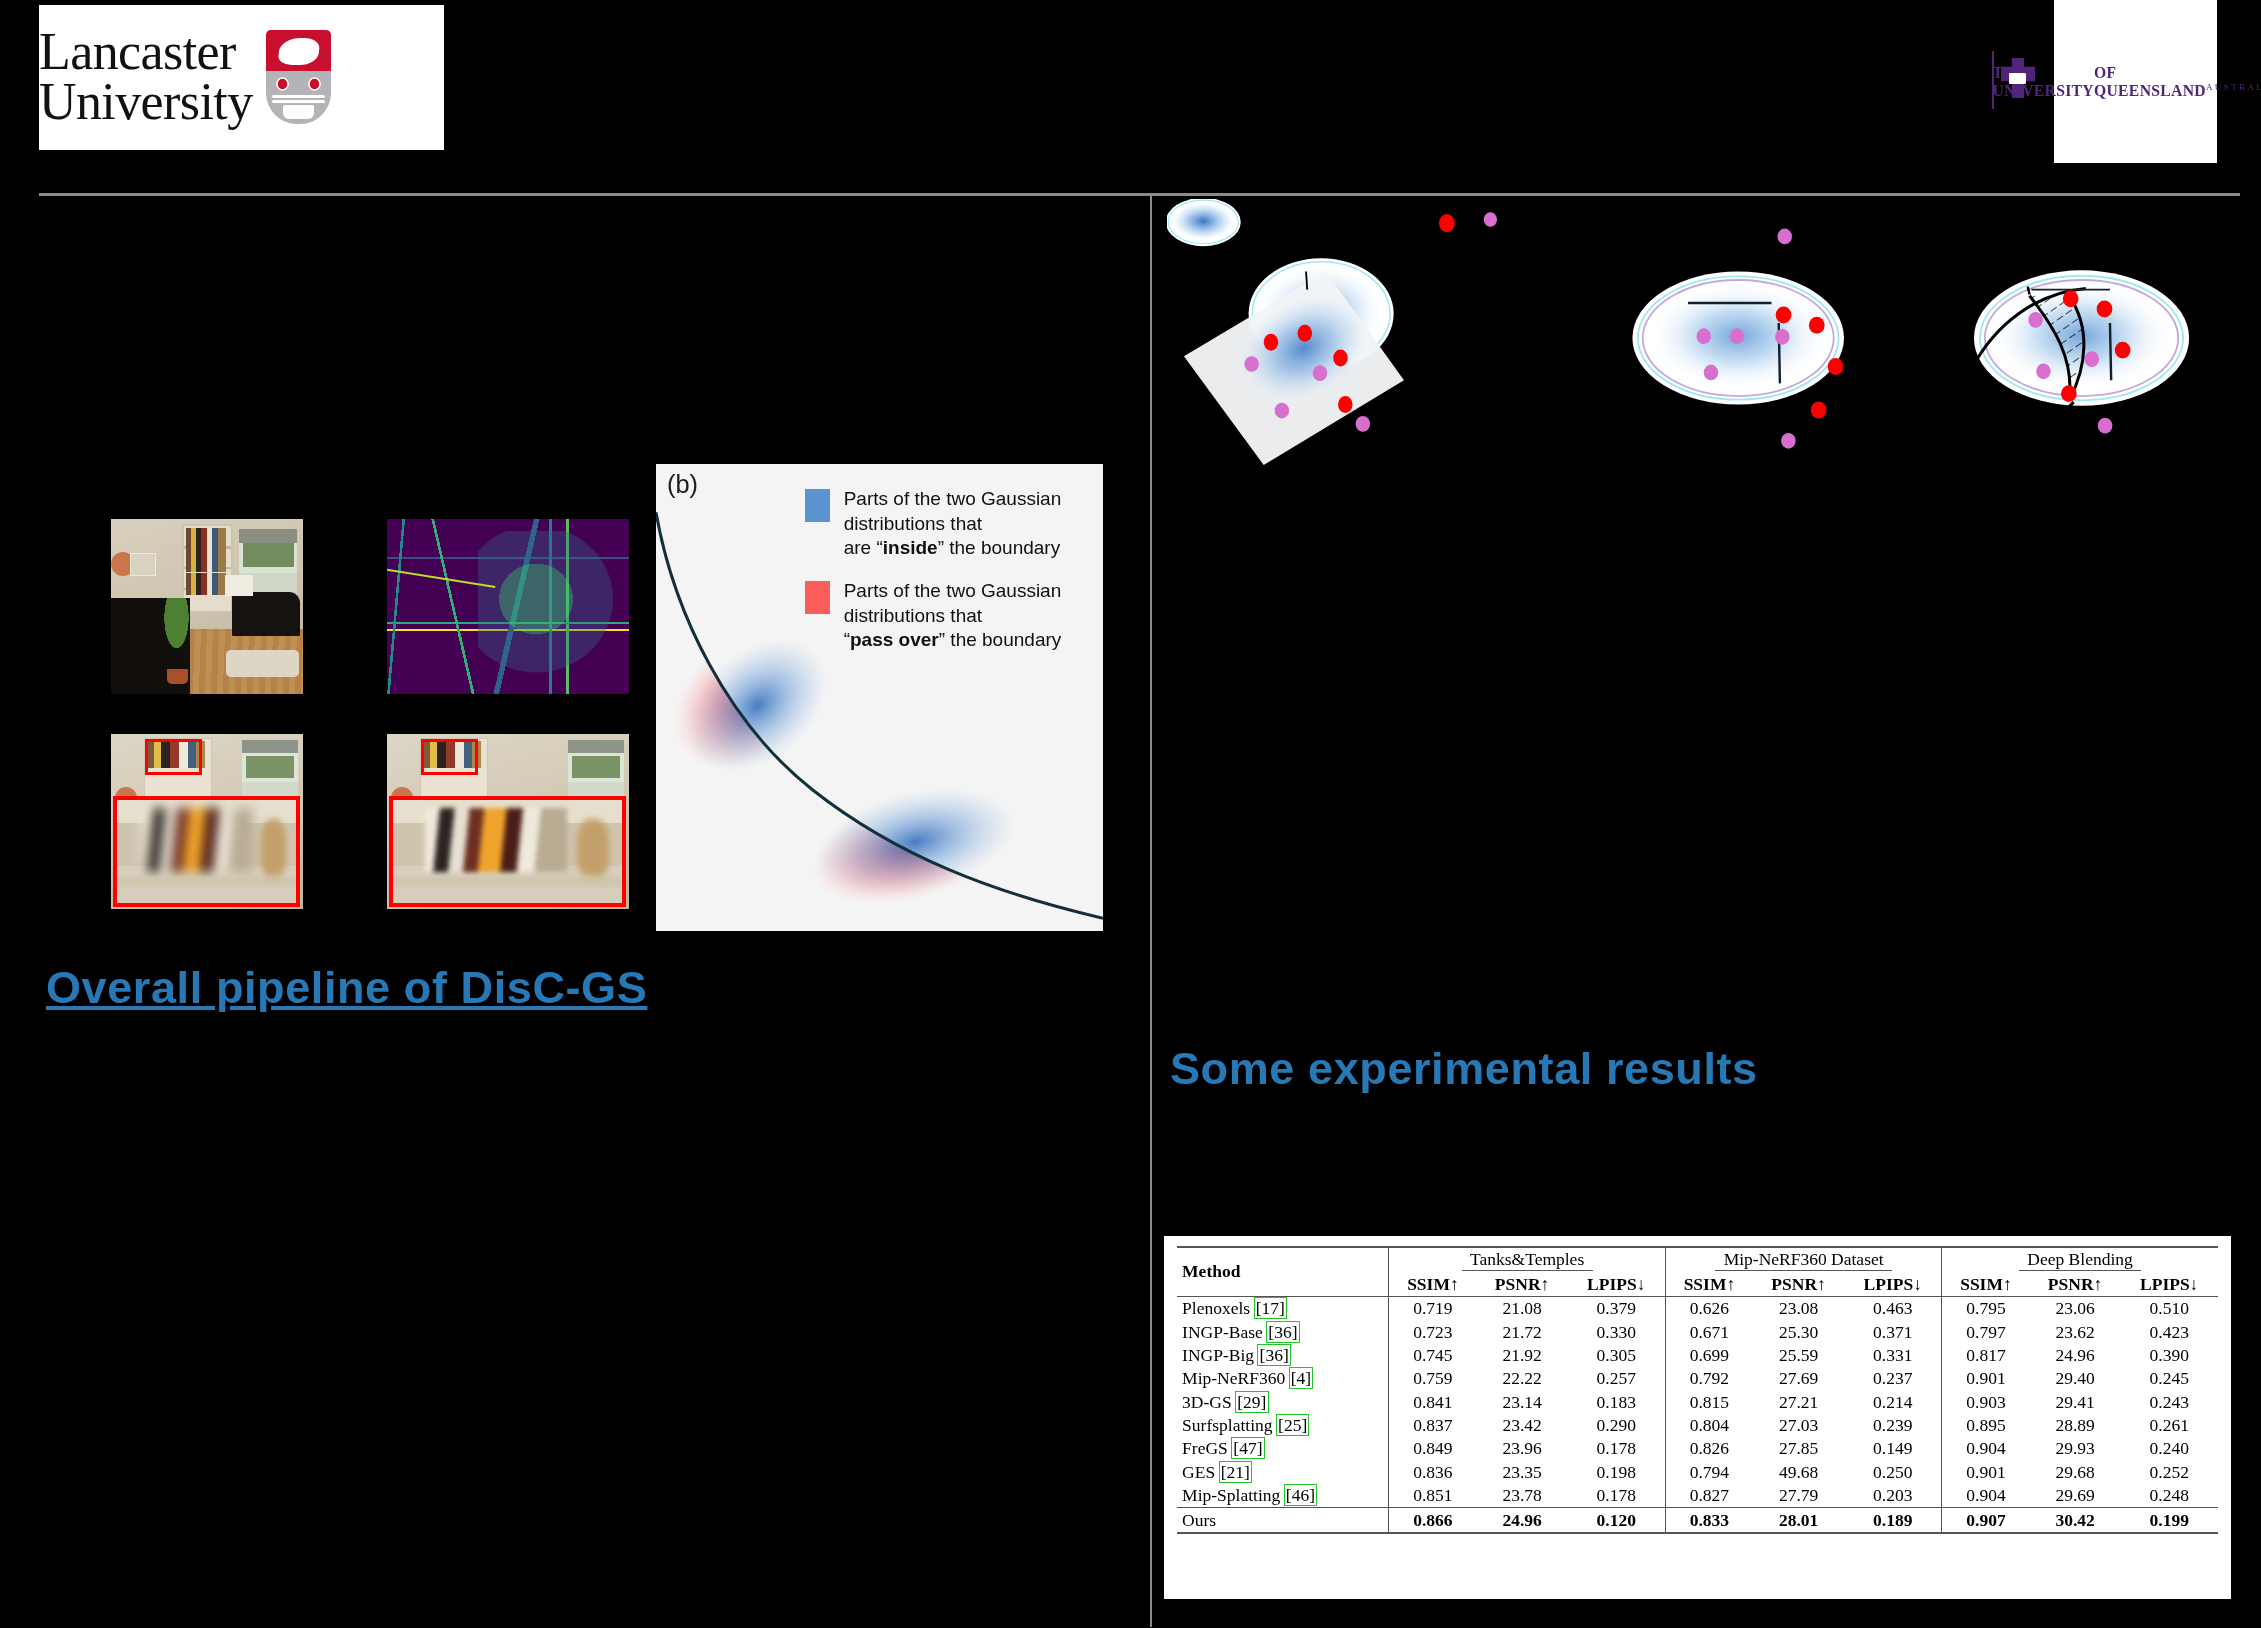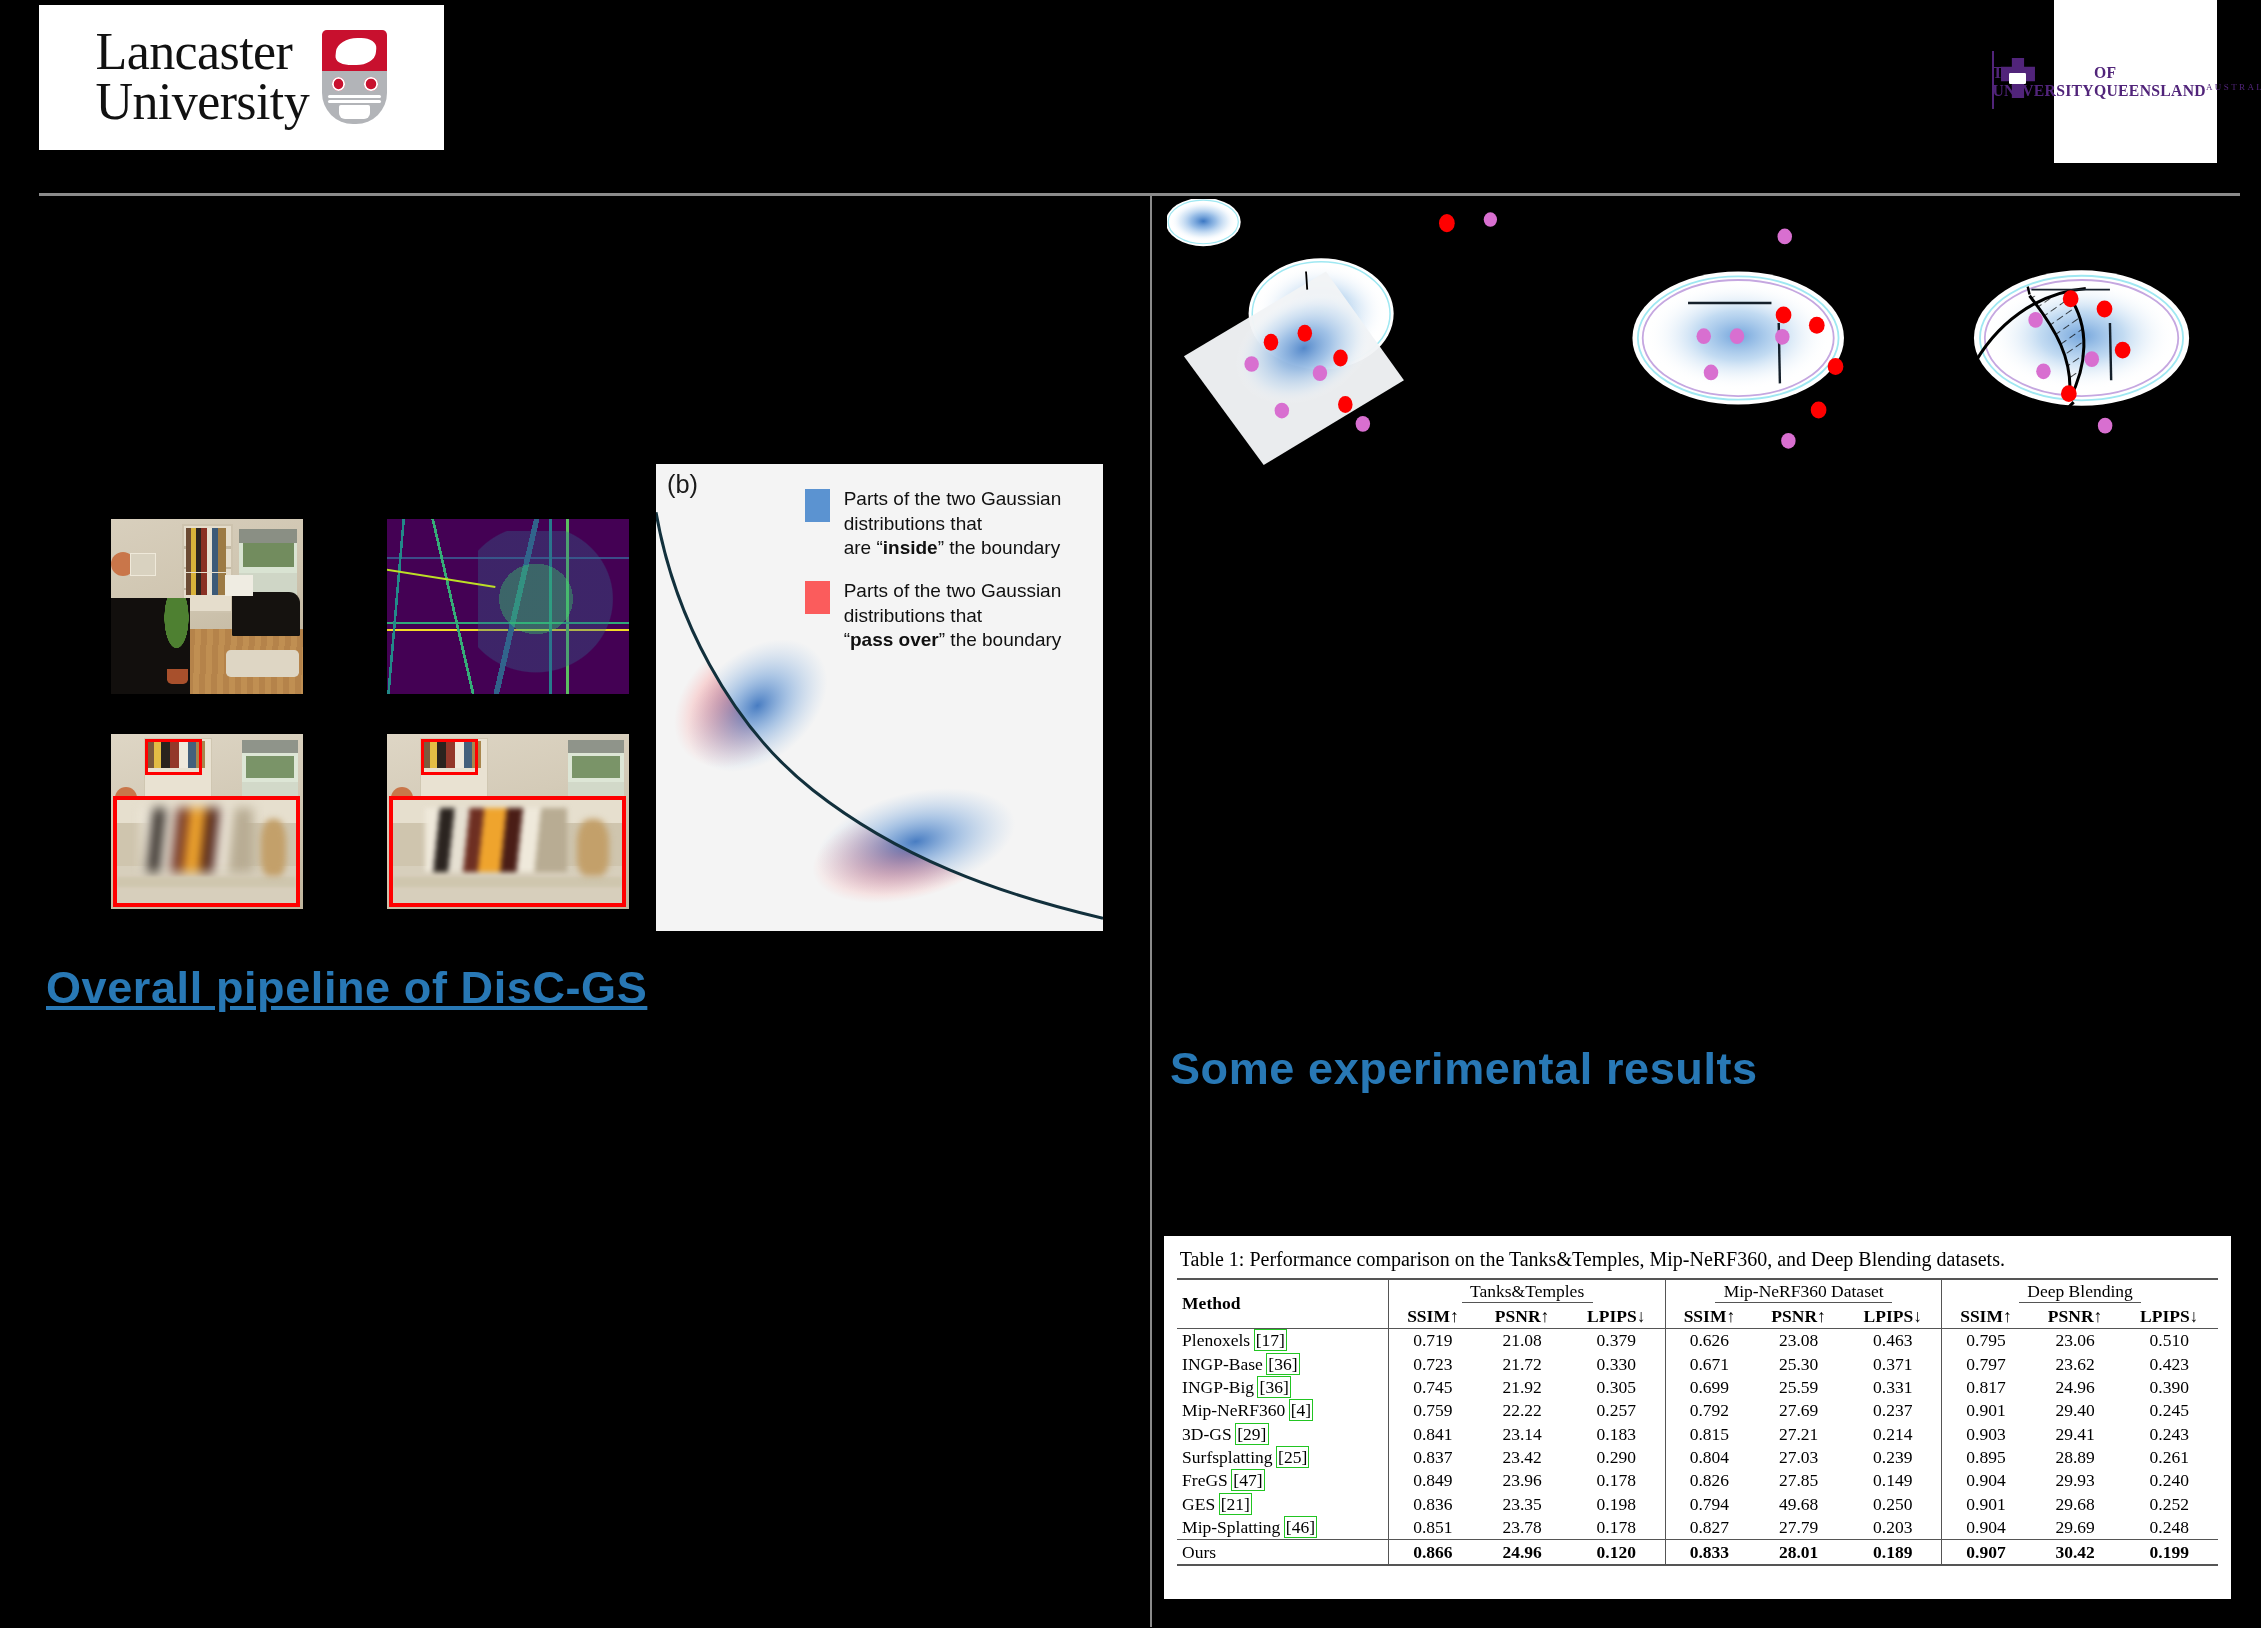--- a/index.html
+++ b/index.html
@@ -6,21 +6,21 @@
   body{
     width:2261px;height:1629px;position:relative;overflow:hidden;
     font-family:"Liberation Sans", sans-serif;
     -webkit-font-smoothing:antialiased;
   }
   .abs{position:absolute;}
 
   
   #logo-lancaster{
     left:39px;top:4.8px;width:405px;height:145px;background:#fff;
-    display:flex;align-items:center;justify-content:center;gap:13.3px;
+    display:flex;align-items:center;justify-content:flex-start;gap:13.3px;
   }
   #logo-lancaster .lu-words{
     font-family:"Liberation Serif", serif;color:#111;
     font-size:52px;line-height:0.96;letter-spacing:-0.6px;text-align:left;
   }
   .shield-lu{width:65px;height:94px;position:relative;}
   .shield-lu .lu-top{
     position:absolute;left:0;top:0;width:65px;height:42px;background:#c8102e;
     border-radius:4.8px 4.8px 0 0;
   }
@@ -406,21 +406,20 @@
       <ellipse cx="1450" cy="285" rx="12" ry="13" fill="#d86fd0"></ellipse>
       <ellipse cx="1552" cy="375" rx="12" ry="13" fill="#d86fd0"></ellipse>
     </g>
   </svg>
 </div>
 
 <div class="abs section-heading" id="heading-pipeline">Overall pipeline of DisC-GS</div>
 <div class="abs section-heading" id="heading-results">Some experimental results</div>
 
 <div class="abs" id="results-table-panel">
-  <div id="table-caption">Table 1:  Performance comparison on the Tanks&amp;Temples, Mip-NeRF360, and Deep Blending datasets.</div>
   <table class="results">
     <thead>
       <tr>
         <th class="method-head rule-top" rowspan="2">Method</th>
         <th class="grp-head rule-top vline" colspan="3"><span>Tanks&amp;Temples</span></th>
         <th class="grp-head rule-top vline" colspan="3"><span>Mip-NeRF360 Dataset</span></th>
         <th class="grp-head rule-top vline" colspan="3"><span>Deep Blending</span></th>
       </tr>
       <tr>
         <th class="vline">SSIM↑</th>

